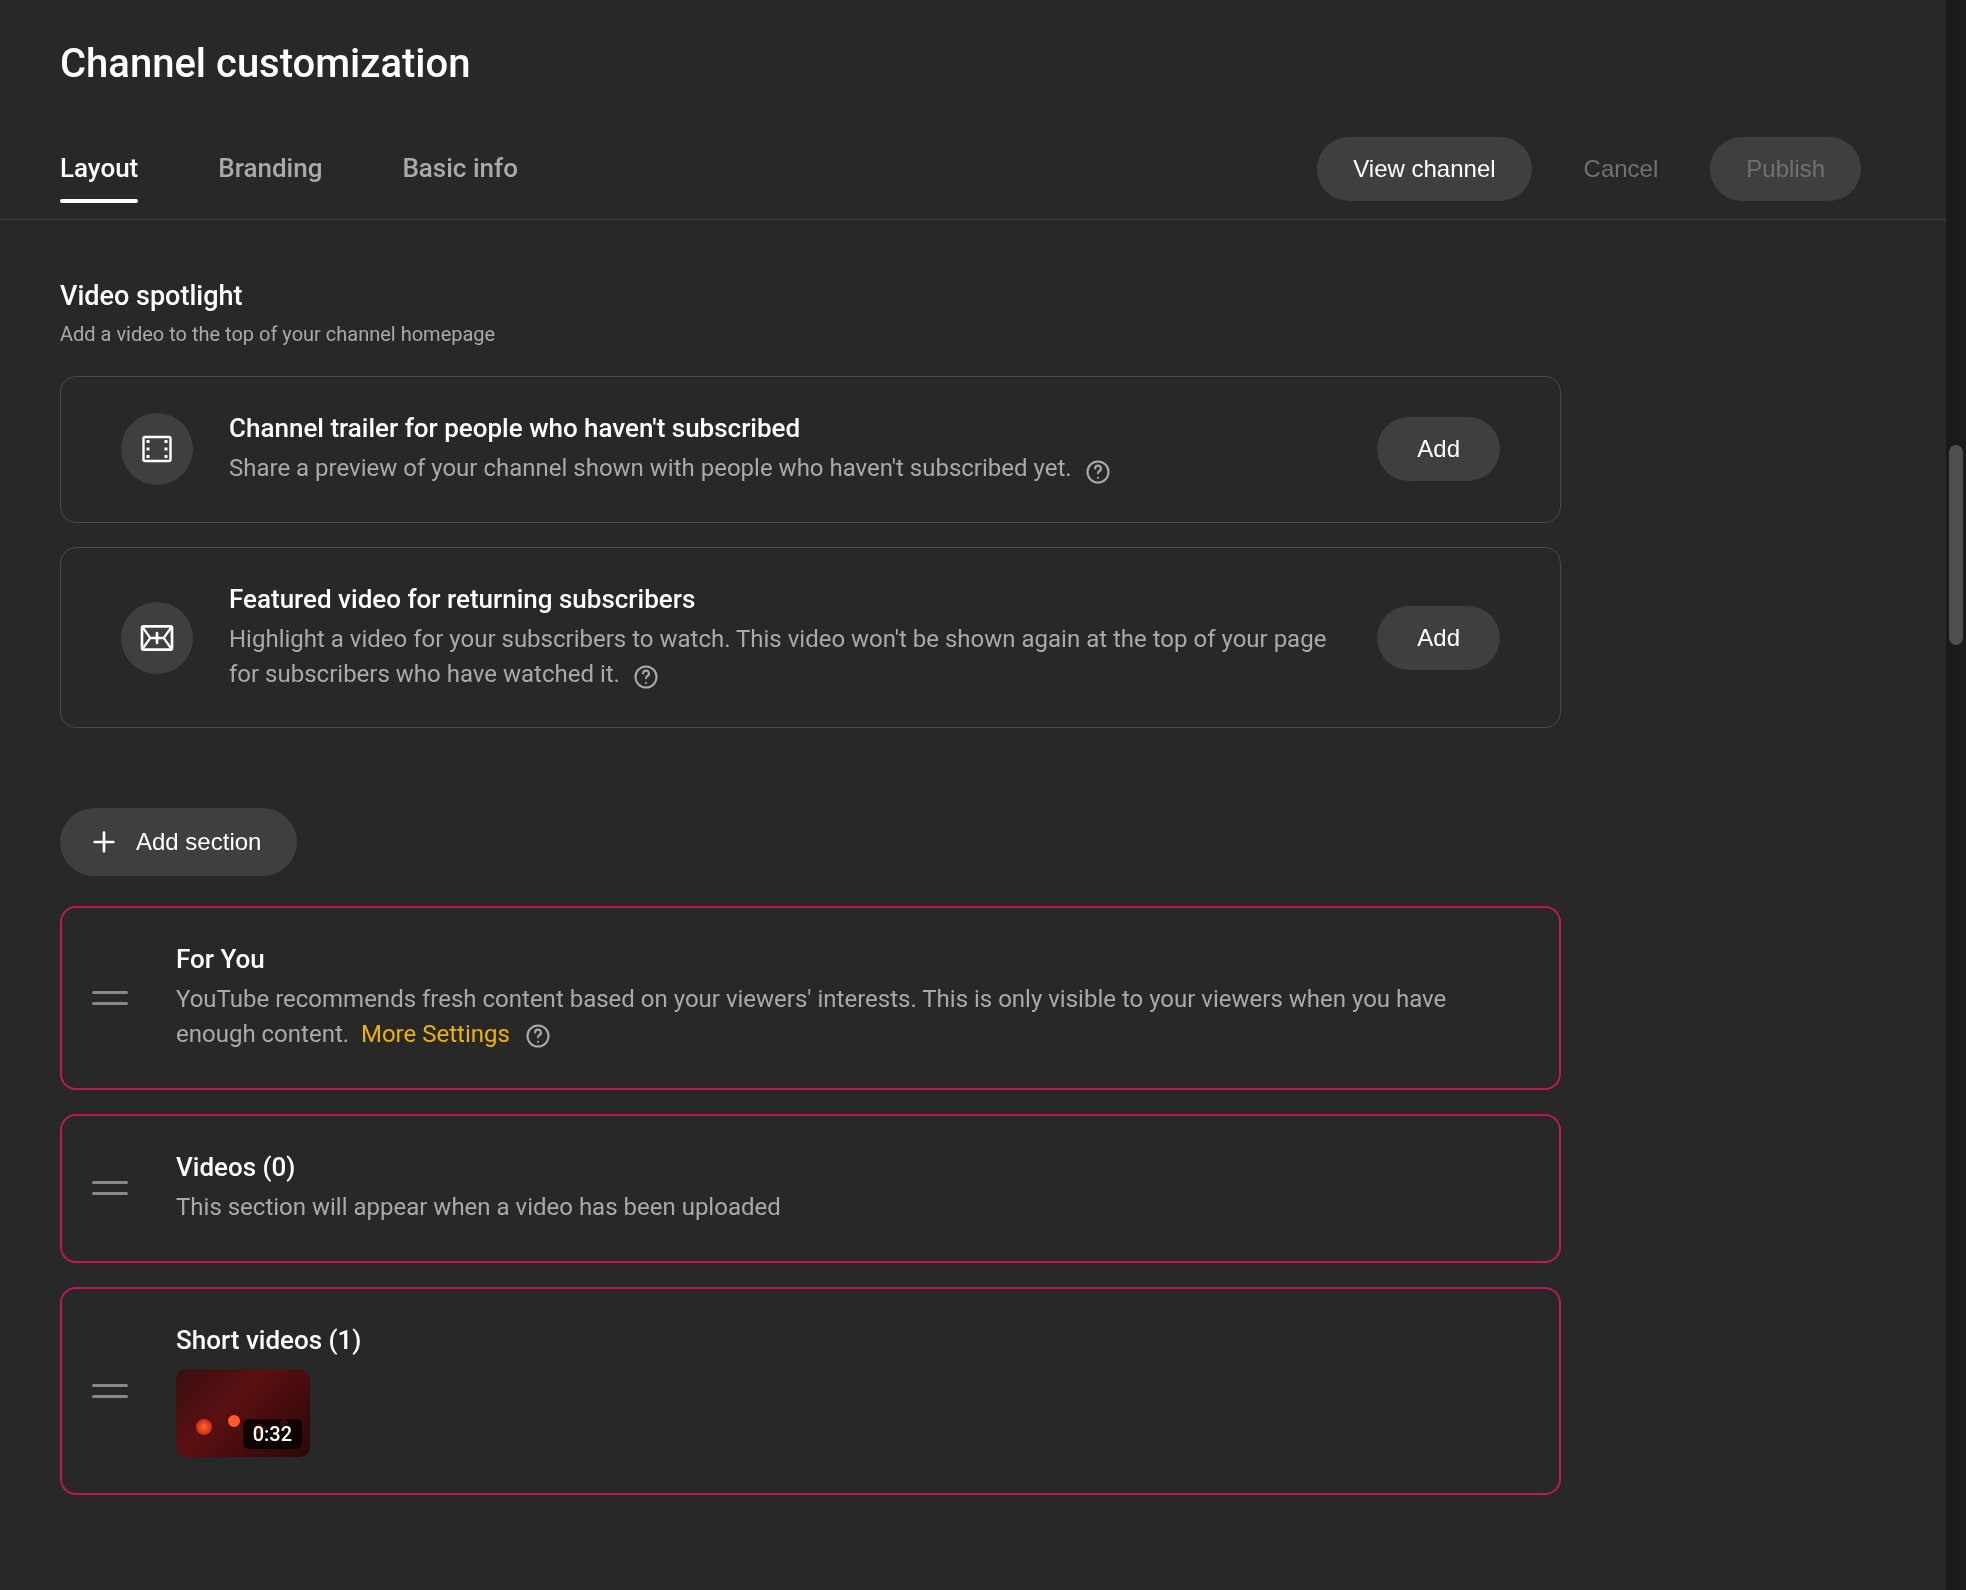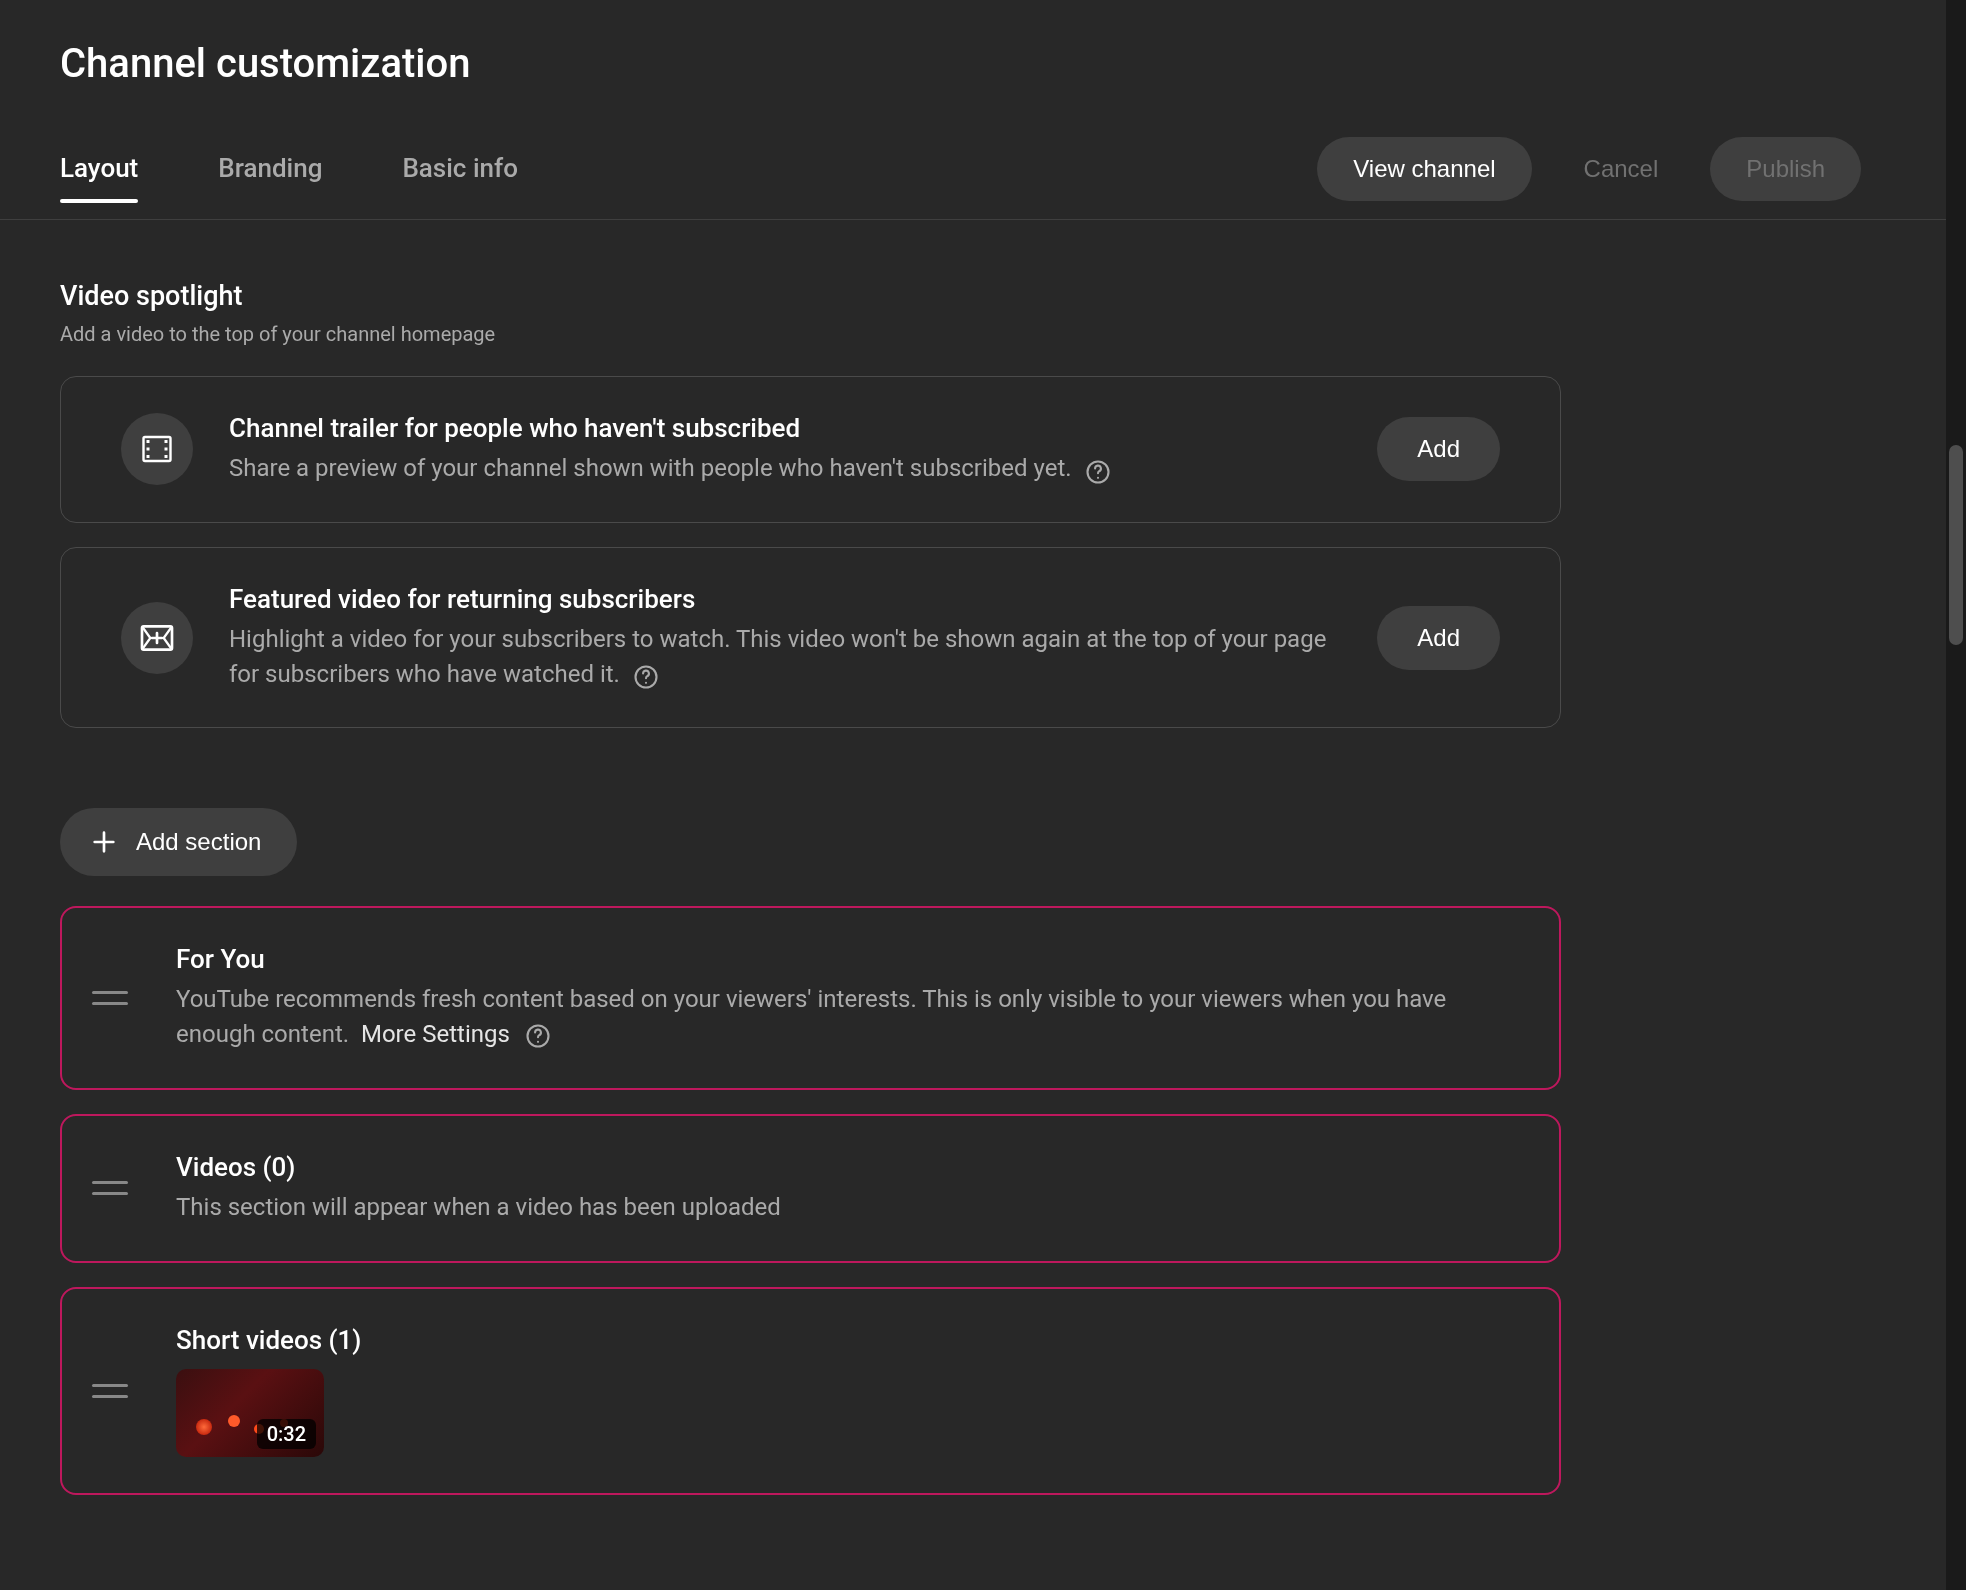--- a/index.html
+++ b/index.html
@@ -182,23 +182,23 @@
   .sc-title {
     font-size: 26px;
     font-weight: 500;
     margin-bottom: 8px;
   }
   .sc-desc {
     font-size: 24px;
     color: #aaa;
     line-height: 1.45;
   }
-  .link { color: #e5e5e5; cursor: pointer; }
+  .link { color: #eab308; cursor: pointer; }
   .thumb {
-    width: 148px;
+    width: 134px;
     height: 88px;
     border-radius: 10px;
     background: linear-gradient(135deg, #3a0f10 0%, #5a1012 40%, #2a0808 100%);
     position: relative;
     margin-top: 14px;
     overflow: hidden;
   }
   .thumb::before {
     content: "";
     position: absolute;

